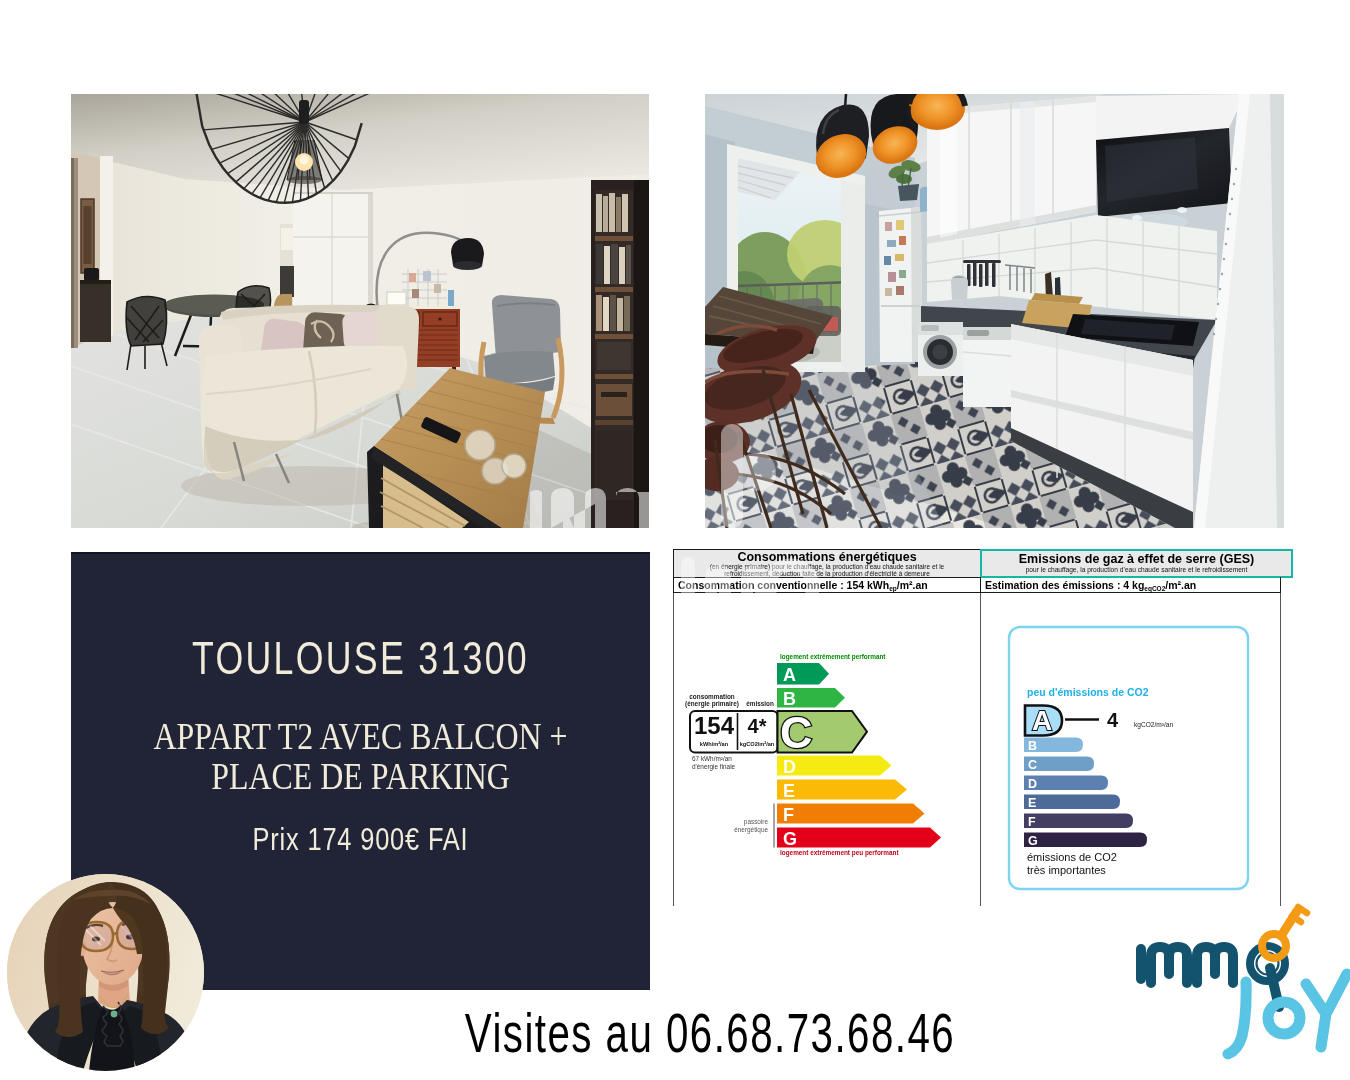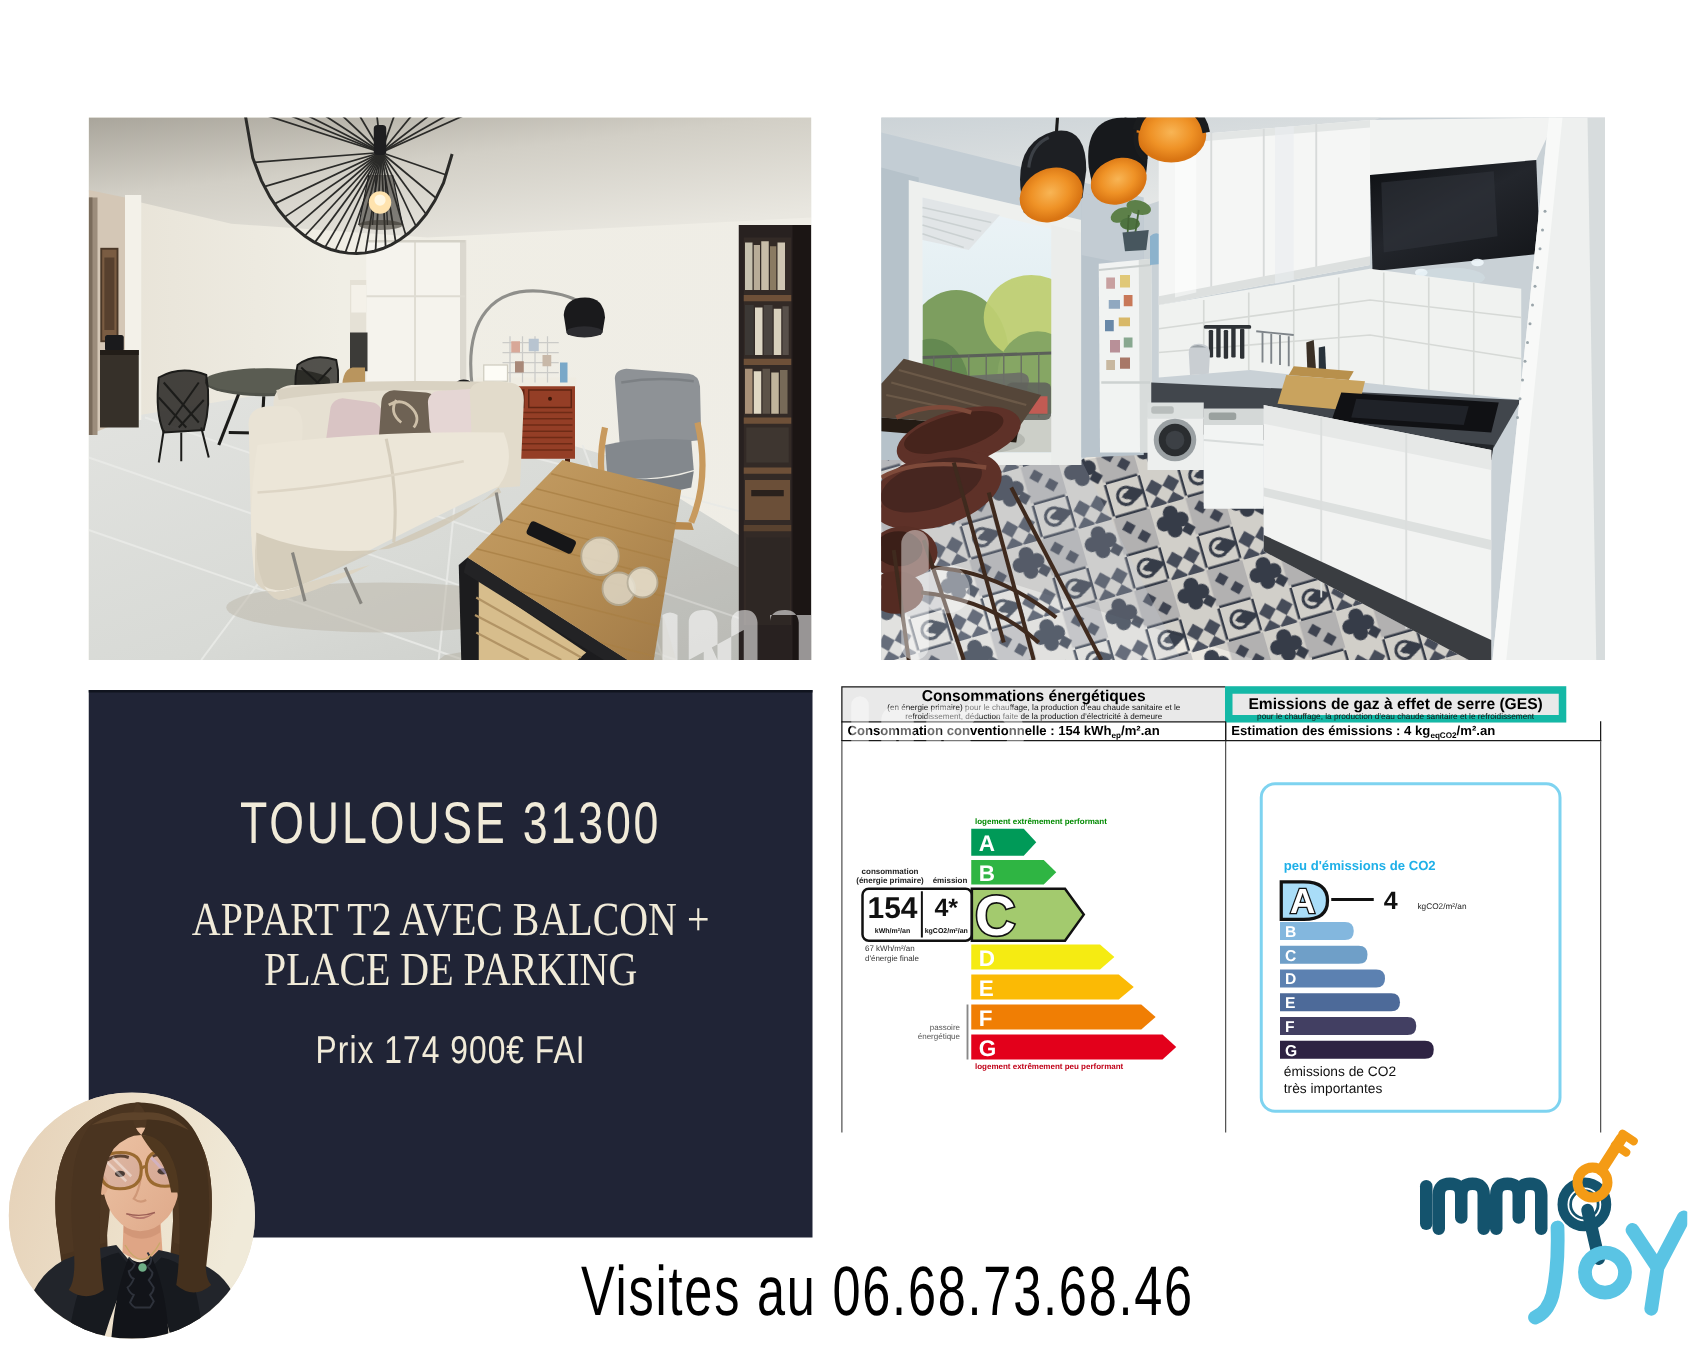--- a/index.html
+++ b/index.html
@@ -602,21 +602,21 @@
 
   <div class="abs" style="left:0;top:0;width:308px;height:29px;background:#e9e9e9;border:1px solid #1a1a1a;box-sizing:border-box;">
     <div style="text-align:center;font-weight:bold;font-size:12.5px;line-height:13px;margin-top:1px;">Consommations énergétiques</div>
     <div style="text-align:center;font-size:6.5px;line-height:6.8px;color:#111;">(en énergie primaire) pour le chauffage, la production d’eau chaude sanitaire et le<br>refroidissement, déduction faite de la production d’électricité à demeure</div>
   </div>
 
   <div class="abs" style="left:0;top:28px;width:308px;height:16px;border:1px solid #1a1a1a;border-top:none;box-sizing:border-box;">
     <div style="font-weight:bold;font-size:10.5px;margin:2px 0 0 4px;">Consommation conventionnelle : 154 kWh<span style="font-size:6.5px;vertical-align:-2px;">ep</span>/m².an</div>
   </div>
 
-  <div class="abs" style="left:307px;top:0;width:273px;height:29px;background:#e9e9e9;border:6px solid #14b8a6;box-sizing:border-box;">
+  <div class="abs" style="left:307px;top:0;width:313px;height:29px;background:#e9e9e9;border:2px solid #14b8a6;box-sizing:border-box;">
     <div style="text-align:center;font-weight:bold;font-size:12.5px;line-height:13px;margin-top:2px;">Emissions de gaz à effet de serre (GES)</div>
     <div style="text-align:center;font-size:6.6px;line-height:7px;color:#111;">pour le chauffage, la production d’eau chaude sanitaire et le refroidissement</div>
   </div>
 
   <div class="abs" style="left:307px;top:28px;width:301px;height:16px;border:1px solid #1a1a1a;border-top:none;box-sizing:border-box;">
     <div style="font-weight:bold;font-size:10.5px;margin:2px 0 0 4px;">Estimation des émissions : 4 kg<span style="font-size:6.5px;vertical-align:-2px;">eqCO2</span>/m².an</div>
   </div>
 
   <svg class="abs" style="left:0;top:0;z-index:5;" width="320" height="120" viewBox="0 0 320 120">
     <g fill="#ffffff" opacity="0.42">

